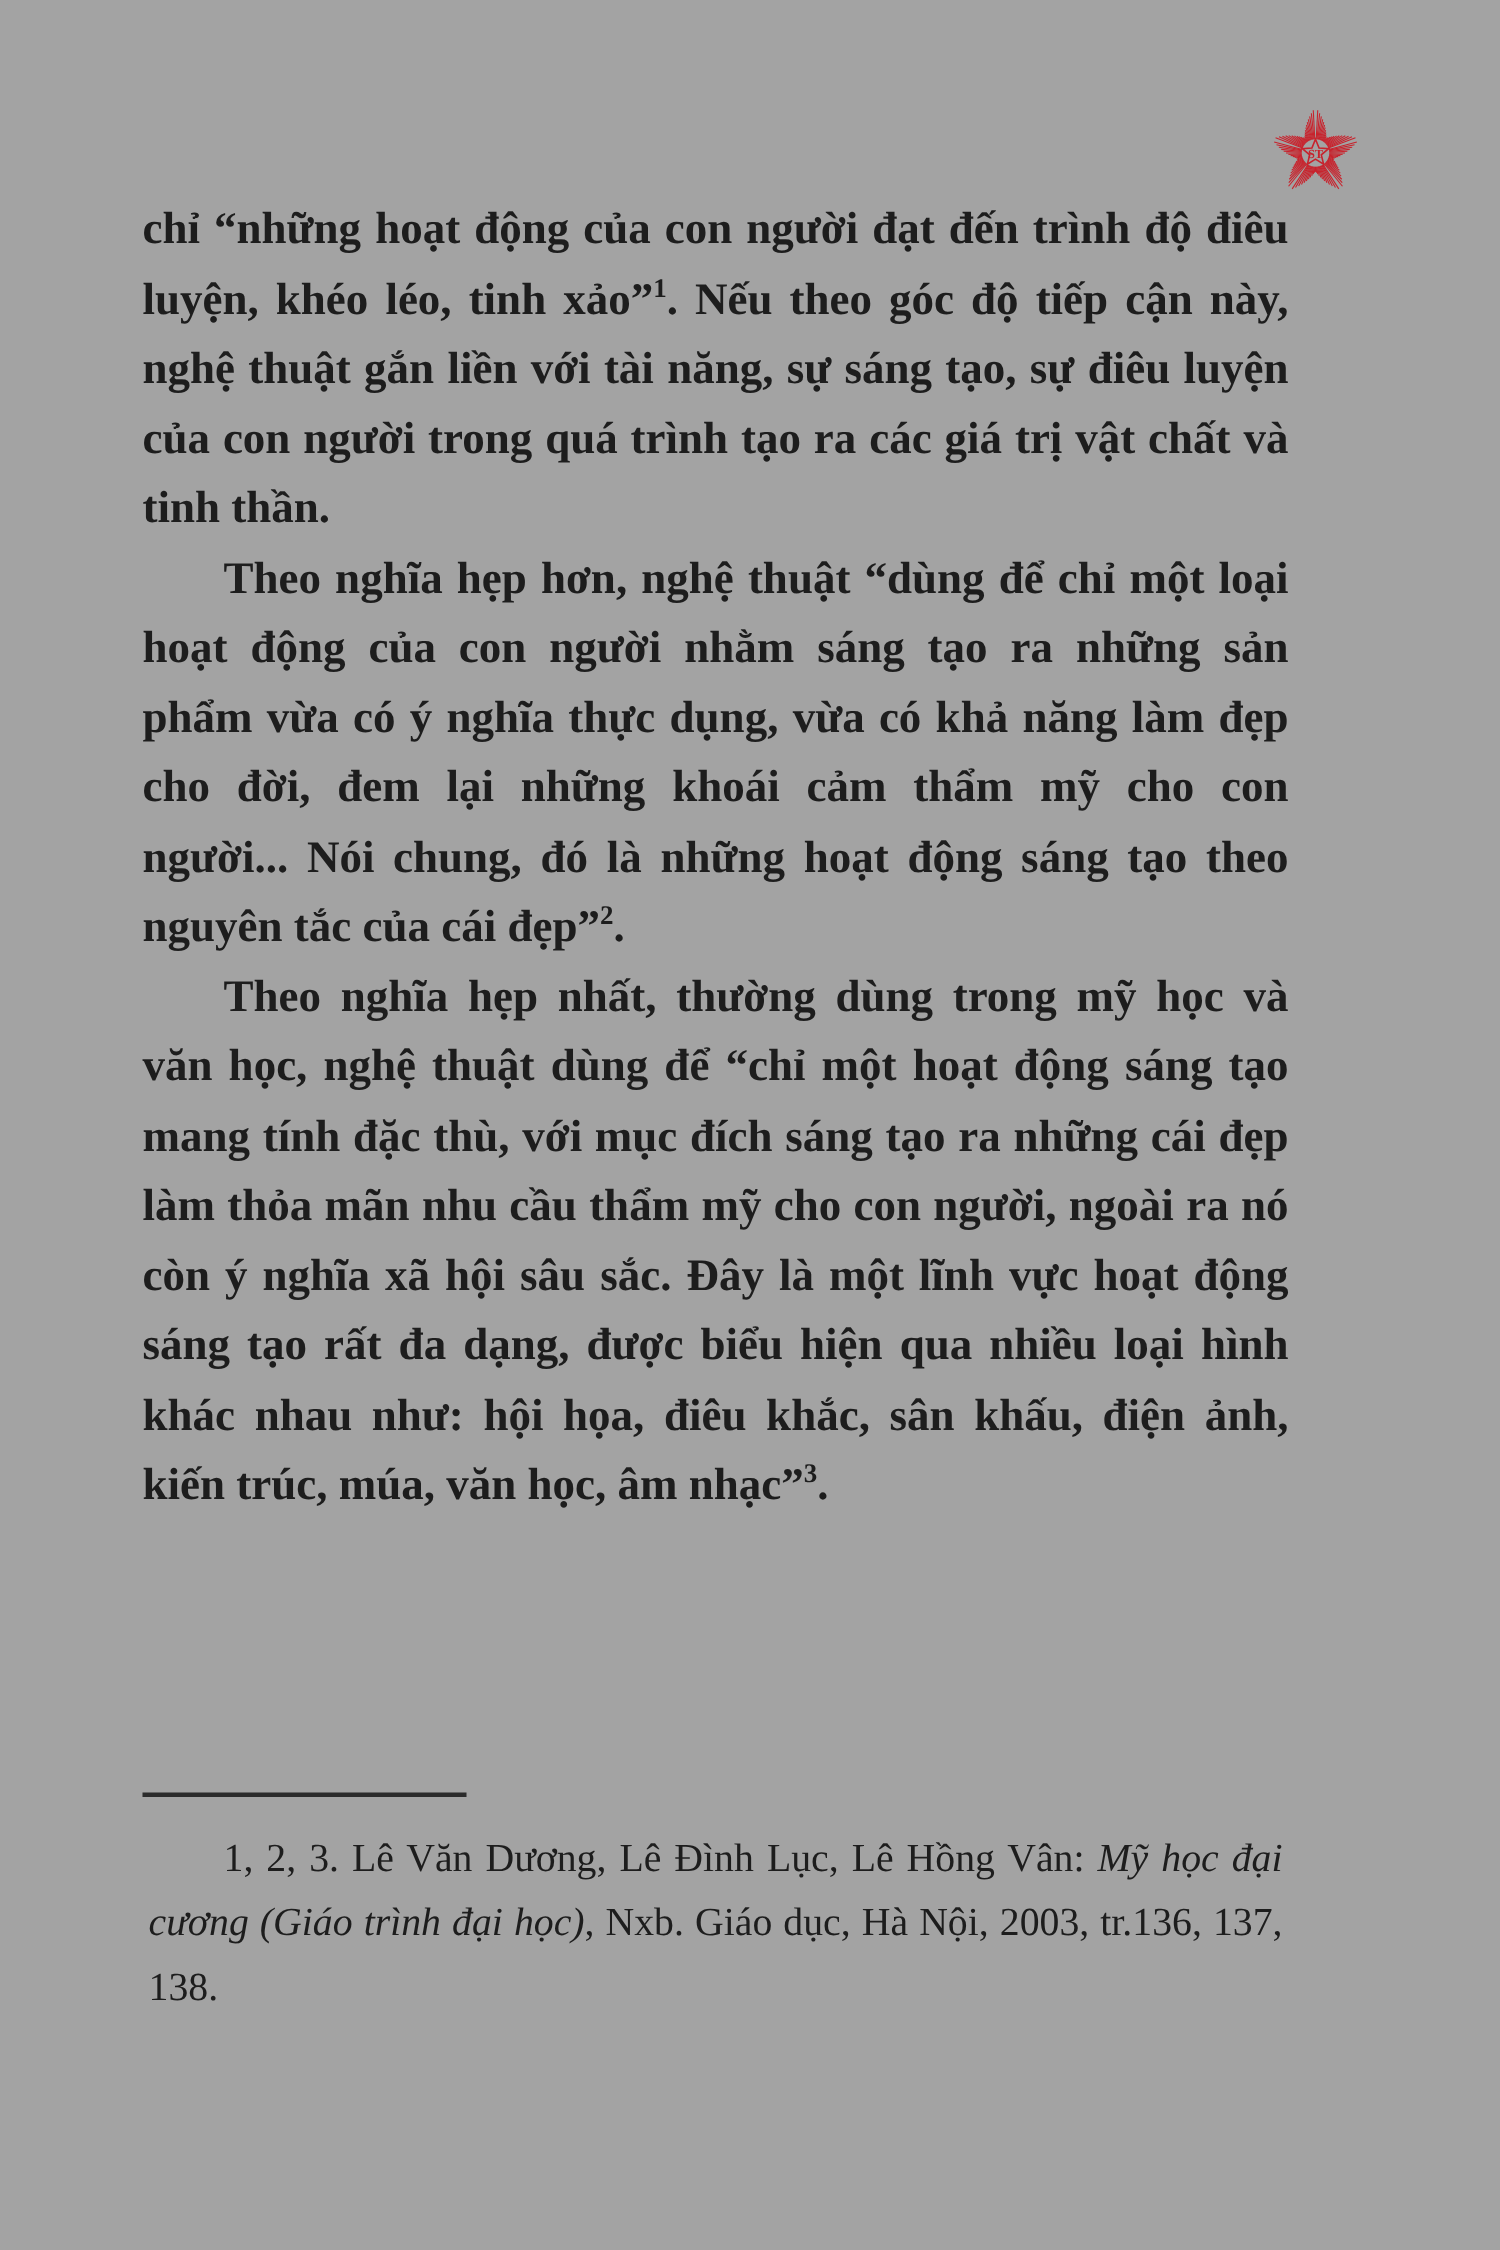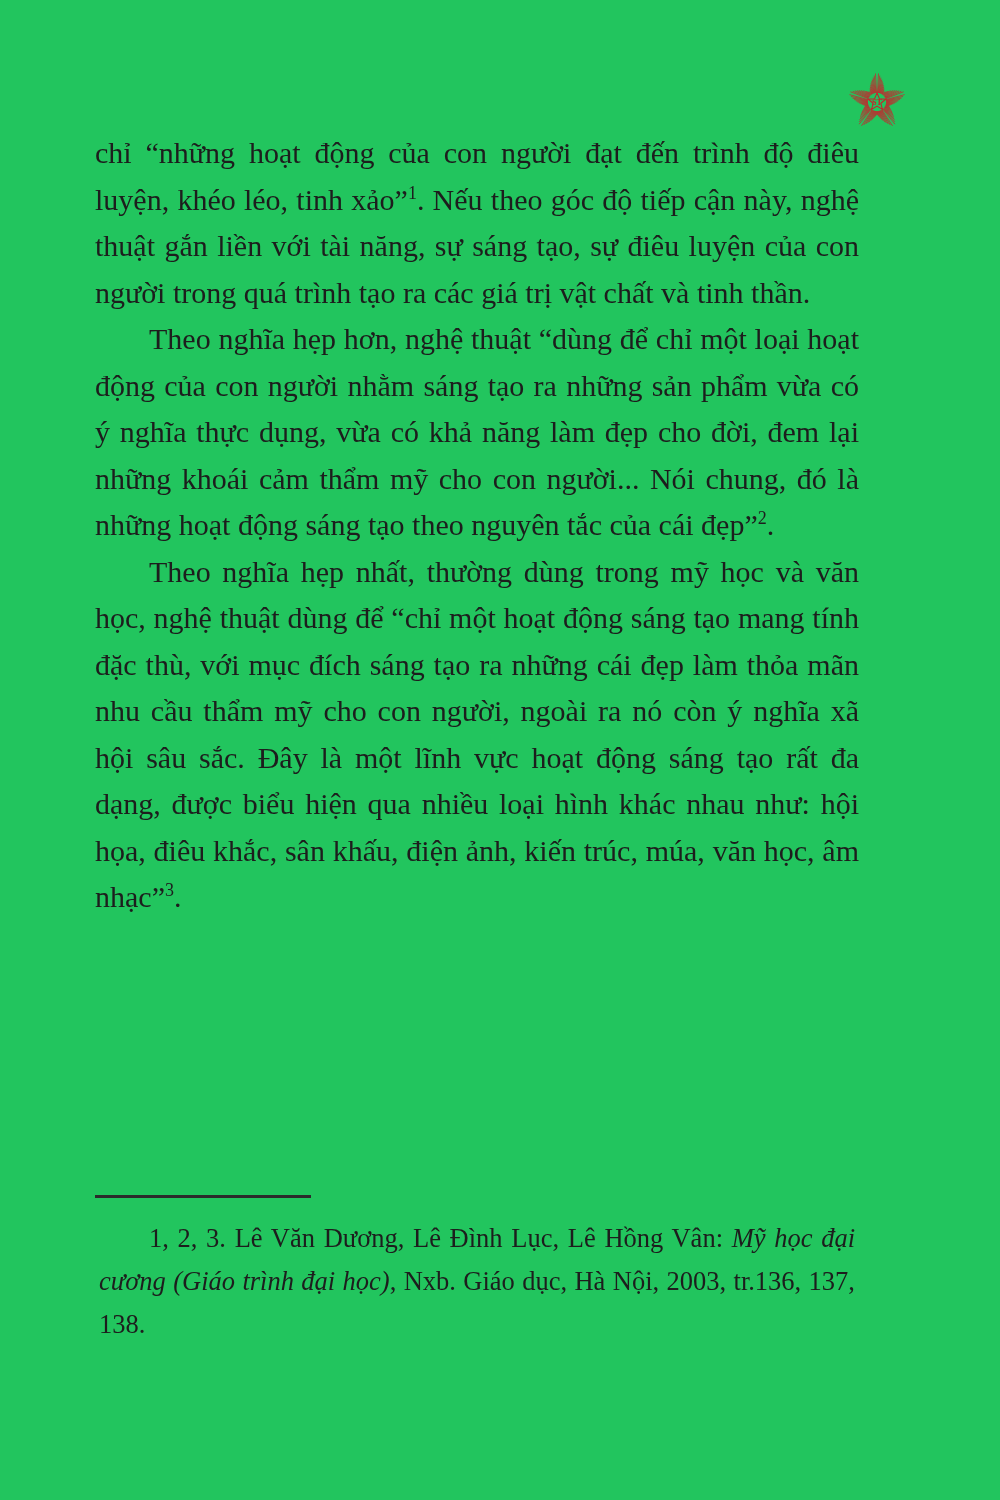--- a/index.html
+++ b/index.html
@@ -5,40 +5,41 @@
   html, body {
     margin: 0;
     padding: 0;
     background: #e8e8e8;
   }
   .page {
     position: relative;
     width: 1000px;
     height: 1500px;
     margin: 0 auto;
-    background: #22c55e;
+    background: #a3a3a3;
     overflow: hidden;
     font-family: "Liberation Serif", "DejaVu Serif", serif;
     color: #1d1d1d;
   }
   .logo {
     position: absolute;
     top: 70px;
     left: 846px;
     width: 62px;
     height: 64px;
   }
   .text-block {
     position: absolute;
     top: 130px;
     left: 95px;
     width: 764px;
     font-size: 30px;
     line-height: 46.5px;
     text-align: justify;
+    font-weight: bold;
   }
   .text-block p {
     margin: 0;
     padding: 0;
   }
   .text-block p.indented {
     text-indent: 54px;
   }
   sup.fn-ref {
     font-size: 18px;

